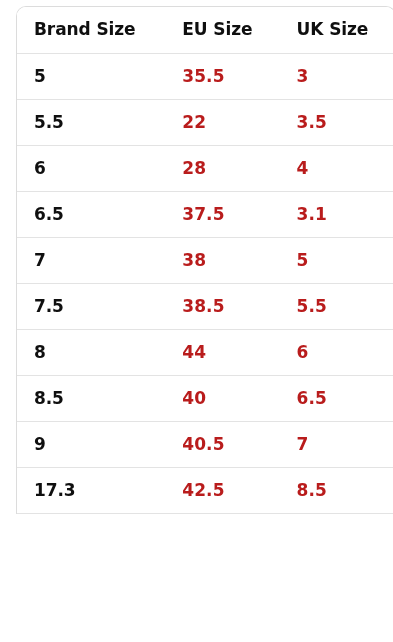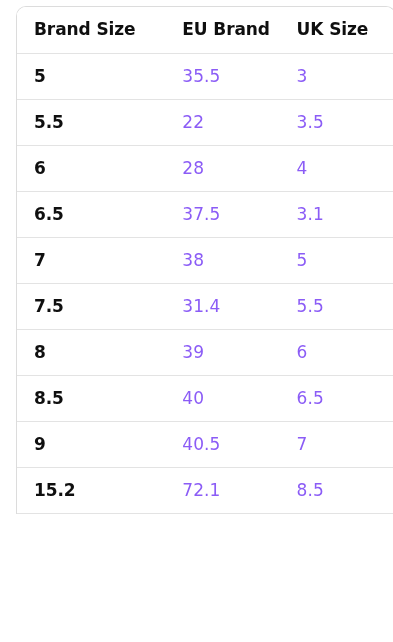--- a/index.html
+++ b/index.html
@@ -66,22 +66,22 @@
 
   table.size-table th {
     font-weight: 700;
     font-size: 17px;
     color: #0f0f0f;
     height: 46px;
     letter-spacing: -0.1px;
   }
 
   table.size-table tbody td {
-    font-weight: 400;
-    color: #8b5cf6;
+    font-weight: 700;
+    color: #b91c1c;
     letter-spacing: 0.1px;
   }
 
   table.size-table tbody td.brand-col {
     font-weight: 700;
     color: #0f0f0f;
     letter-spacing: -0.1px;
   }
 
   table.size-table tbody tr:last-child td {
@@ -96,21 +96,21 @@
   <div class="size-table-wrap">
     <table class="size-table">
       <colgroup>
         <col class="c1">
         <col class="c2">
         <col class="c3">
       </colgroup>
       <thead>
         <tr>
           <th>Brand Size</th>
-          <th>EU Brand</th>
+          <th>EU Size</th>
           <th>UK Size</th>
         </tr>
       </thead>
       <tbody>
         <tr>
           <td class="brand-col">5</td>
           <td>35.5</td>
           <td>3</td>
         </tr>
         <tr>
@@ -128,40 +128,40 @@
           <td>37.5</td>
           <td>3.1</td>
         </tr>
         <tr>
           <td class="brand-col">7</td>
           <td>38</td>
           <td>5</td>
         </tr>
         <tr>
           <td class="brand-col">7.5</td>
-          <td>31.4</td>
+          <td>38.5</td>
           <td>5.5</td>
         </tr>
         <tr>
           <td class="brand-col">8</td>
-          <td>39</td>
+          <td>44</td>
           <td>6</td>
         </tr>
         <tr>
           <td class="brand-col">8.5</td>
           <td>40</td>
           <td>6.5</td>
         </tr>
         <tr>
           <td class="brand-col">9</td>
           <td>40.5</td>
           <td>7</td>
         </tr>
         <tr>
-          <td class="brand-col">15.2</td>
-          <td>72.1</td>
+          <td class="brand-col">17.3</td>
+          <td>42.5</td>
           <td>8.5</td>
         </tr>
       </tbody>
     </table>
   </div>
 
 </div>
 
 </body></html>

